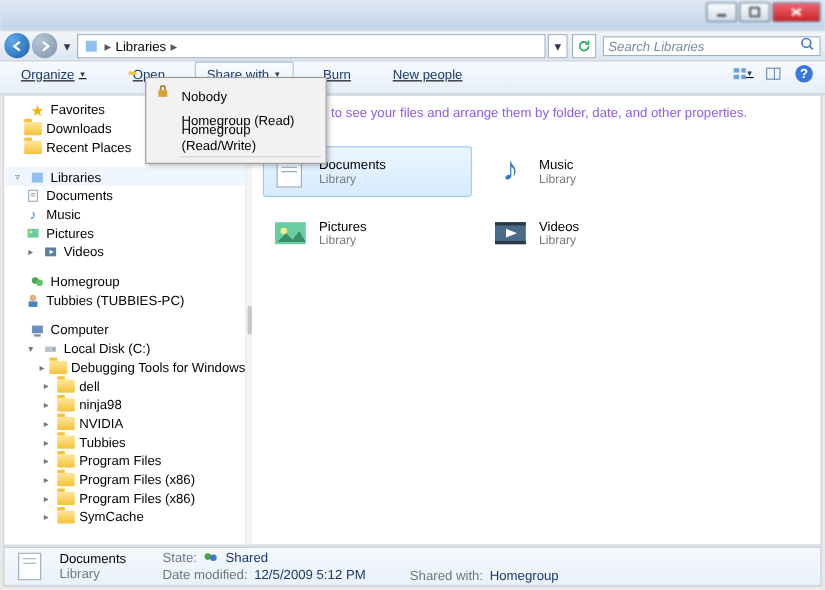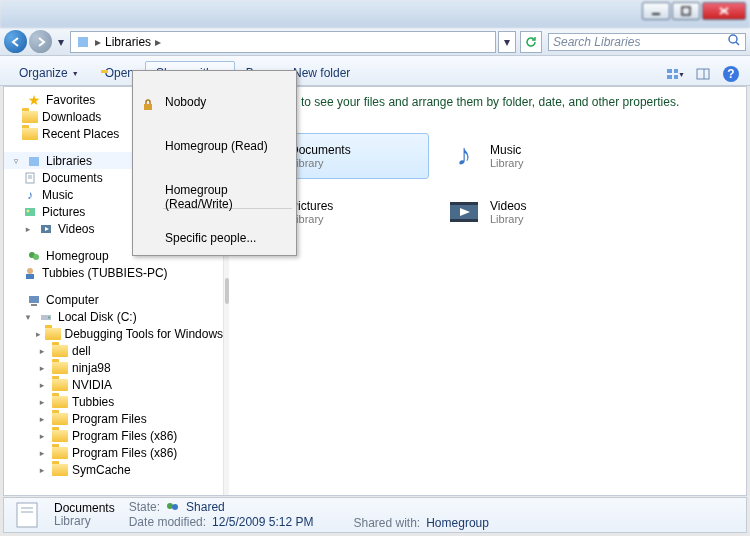--- a/index.html
+++ b/index.html
@@ -18,30 +18,30 @@
 .nav-chevron { width:14px; height:23px; display:flex; align-items:center; justify-content:center; color:#335; }
 .breadcrumb { flex:1; height:22px; background:#fff; border:1px solid #a0b0c4; display:flex; align-items:center; padding:0 4px; gap:4px; }
 .bc-icon { width:16px; height:16px; }
 .bc-sep { color:#555; }
 .navdd { width:18px; height:22px; border:1px solid #a0b0c4; background:#fff; display:flex; align-items:center; justify-content:center; color:#335; }
 .refresh { width:22px; height:22px; border:1px solid #a0b0c4; background:#fff; display:flex; align-items:center; justify-content:center; margin-left:2px;}
 .searchbox { width:198px; height:18px; border:1px solid #a0b0c4; background:#fff; margin-left:4px; display:flex; align-items:center; padding:0 4px; color:#7a8aa0; font-style:italic; }
 .searchbox .mag { margin-left:auto; }
 
 
-.toolbar { height:30px; background: linear-gradient(#f7faff,#e6eef8); border-bottom:1px solid #c3ccd6; display:flex; align-items:flex-end; padding:0 8px; gap:0; }
+.toolbar { height:30px; background: linear-gradient(#f7faff,#e6eef8); border-bottom:1px solid #c3ccd6; display:flex; align-items:flex-start; padding:0 8px; gap:16px;text-decoration:underline; }
 .tbitem { padding:4px 10px; color:#1a3a6e; display:flex; align-items:center; gap:4px; cursor:default; border:1px solid transparent; border-radius:2px;}
 .tbitem.pressed { background: linear-gradient(#f8fbff,#eaf2fb); border:1px solid #a6c0df; }
 .tbitem .dd { font-size:7px; color:#335; }
 .tbright { margin-left:auto; display:flex; gap:6px; align-items:center; }
 .tbicon { width:22px; height:22px; display:flex; align-items:center; justify-content:center; border:1px solid transparent; border-radius:2px; }
 
 
 .dropdown { position:absolute; top:70px; left:132px; width:165px; background:#f2f2f2; border:1px solid #979797; box-shadow: 2px 2px 4px rgba(0,0,0,.25); z-index:10; padding:2px; }
-.dd-item { height:22px; display:flex; align-items:flex-start; padding-left:30px; position:relative;margin-top:22px; }
+.dd-item { height:22px; display:flex; align-items:flex-end; padding-left:30px; position:relative; }
 .dd-item .lock { position:absolute; left:6px; top:3px; }
 .dd-sep { height:1px; background:#d0d0d0; margin:3px 2px 3px 28px; }
 
 
 .content { position:absolute; top:86px; left:3px; right:3px; bottom:40px; display:flex; background:#fff; border:1px solid #c3ccd6; }
 .sidebar { width:220px; border-right:1px solid #e6e6e6; overflow:hidden; padding:4px 0; background:#fff; position:relative;}
 .splitter { width:5px; background:#f4f4f4; display:flex; align-items:center; justify-content:center; }
 .splitter .grip { width:4px; height:26px; background:#c8c8c8; border-radius:2px; }
 .main { flex:1; padding:4px 10px; }
 
@@ -49,21 +49,21 @@
 .tree { list-style:none; }
 .tree li { display:flex; align-items:center; height:17px; padding-left:6px; gap:4px; white-space:nowrap; }
 .tree li.sel { background:#f0f6ff; }
 .tree .exp { width:12px; color:#777; font-size:9px; display:inline-block; text-align:center; }
 .tree .ico { width:16px; height:16px; display:inline-flex; align-items:center; justify-content:center; }
 .lvl1 { padding-left: 18px !important; }
 .lvl2 { padding-left: 32px !important; }
 .section-gap { height:10px !important; }
 
 
-.mainhead { color:#14532d; padding:4px 0 8px 62px; height:42px; }
+.mainhead { color:#8b5cf6; padding:4px 0 8px 62px; height:42px; }
 .lib-grid { display:grid; grid-template-columns: 190px 190px; gap:10px 10px; }
 .lib-item { display:flex; align-items:center; gap:8px; padding:4px 6px; border:1px solid transparent; border-radius:3px;}
 .lib-item.sel { background: linear-gradient(#eaf5ff,#d6ecff); border:1px solid #9dc7f0; }
 .lib-item .big { width:36px; height:36px; }
 .lib-item .title { color:#000; }
 .lib-item .sub { color:#7a7a7a; font-size:11px; }
 
 
 .details { position:absolute; left:3px; right:3px; bottom:3px; height:36px; background: linear-gradient(#f5f9fe,#eaf1f9); border:1px solid #c3ccd6; display:flex; align-items:center; padding:0 8px; gap:10px; }
 .details .thumb { width:32px; height:30px; }
@@ -147,21 +147,21 @@
       <span>Open</span>
     </div>
   <div class="tbitem pressed">
       <span>Share with</span>
       <span class="dd">▼</span>
     </div>
   <div class="tbitem">
       <span>Burn</span>
     </div>
   <div class="tbitem">
-      <span>New folder</span>
+      <span>New people</span>
     </div>
   <div class="tbright">
     <div class="tbicon">
         <svg width="16" height="16">
           <rect x="2" y="3" width="5" height="4" fill="#6aa0e0"></rect>
           <rect x="9" y="3" width="5" height="4" fill="#6aa0e0"></rect>
           <rect x="2" y="9" width="5" height="4" fill="#6aa0e0"></rect>
           <rect x="9" y="9" width="5" height="4" fill="#6aa0e0"></rect>
         </svg>
         <span style="font-size:7px;color:#335;">▼</span>
@@ -189,23 +189,20 @@
         </svg></span>
     <span>Nobody</span>
   </div>
   <div class="dd-item">
       <span>Homegroup (Read)</span>
     </div>
   <div class="dd-item">
       <span>Homegroup (Read/Write)</span>
     </div>
   <div class="dd-sep"></div>
-  <div class="dd-item">
-      <span>Specific people...</span>
-    </div>
 </div>
 
 <div class="content">
 
   <div class="sidebar">
     <ul class="tree">
       <li>
           <span class="exp"></span>
           <span class="ico star">★</span>
           <span>Favorites</span>
@@ -432,21 +429,21 @@
 <div class="details">
   <div class="thumb"><svg width="32" height="30">
         <rect x="5" y="3" width="20" height="24" fill="#fff" stroke="#9ab"></rect>
         <line x1="9" y1="8" x2="21" y2="8" stroke="#9ab"></line>
         <line x1="9" y1="12" x2="21" y2="12" stroke="#9ab"></line>
       </svg></div>
   <div class="col">
     <span style="color:#000">Documents</span>
     <span class="lbl">Library</span>
   </div>
-  <div class="col" style="margin-left:4px;">
+  <div class="col" style="margin-left:23px;">
     <div class="kv">
         <span class="lbl">State:</span>
         <span><svg width="14" height="12">
             <circle cx="4" cy="5" r="3" fill="#4aa24a"></circle>
             <circle cx="9" cy="6" r="3" fill="#3a78c8"></circle>
           </svg></span>
         <span class="val">Shared</span>
       </div>
     <div class="kv">
         <span class="lbl">Date modified:</span>

